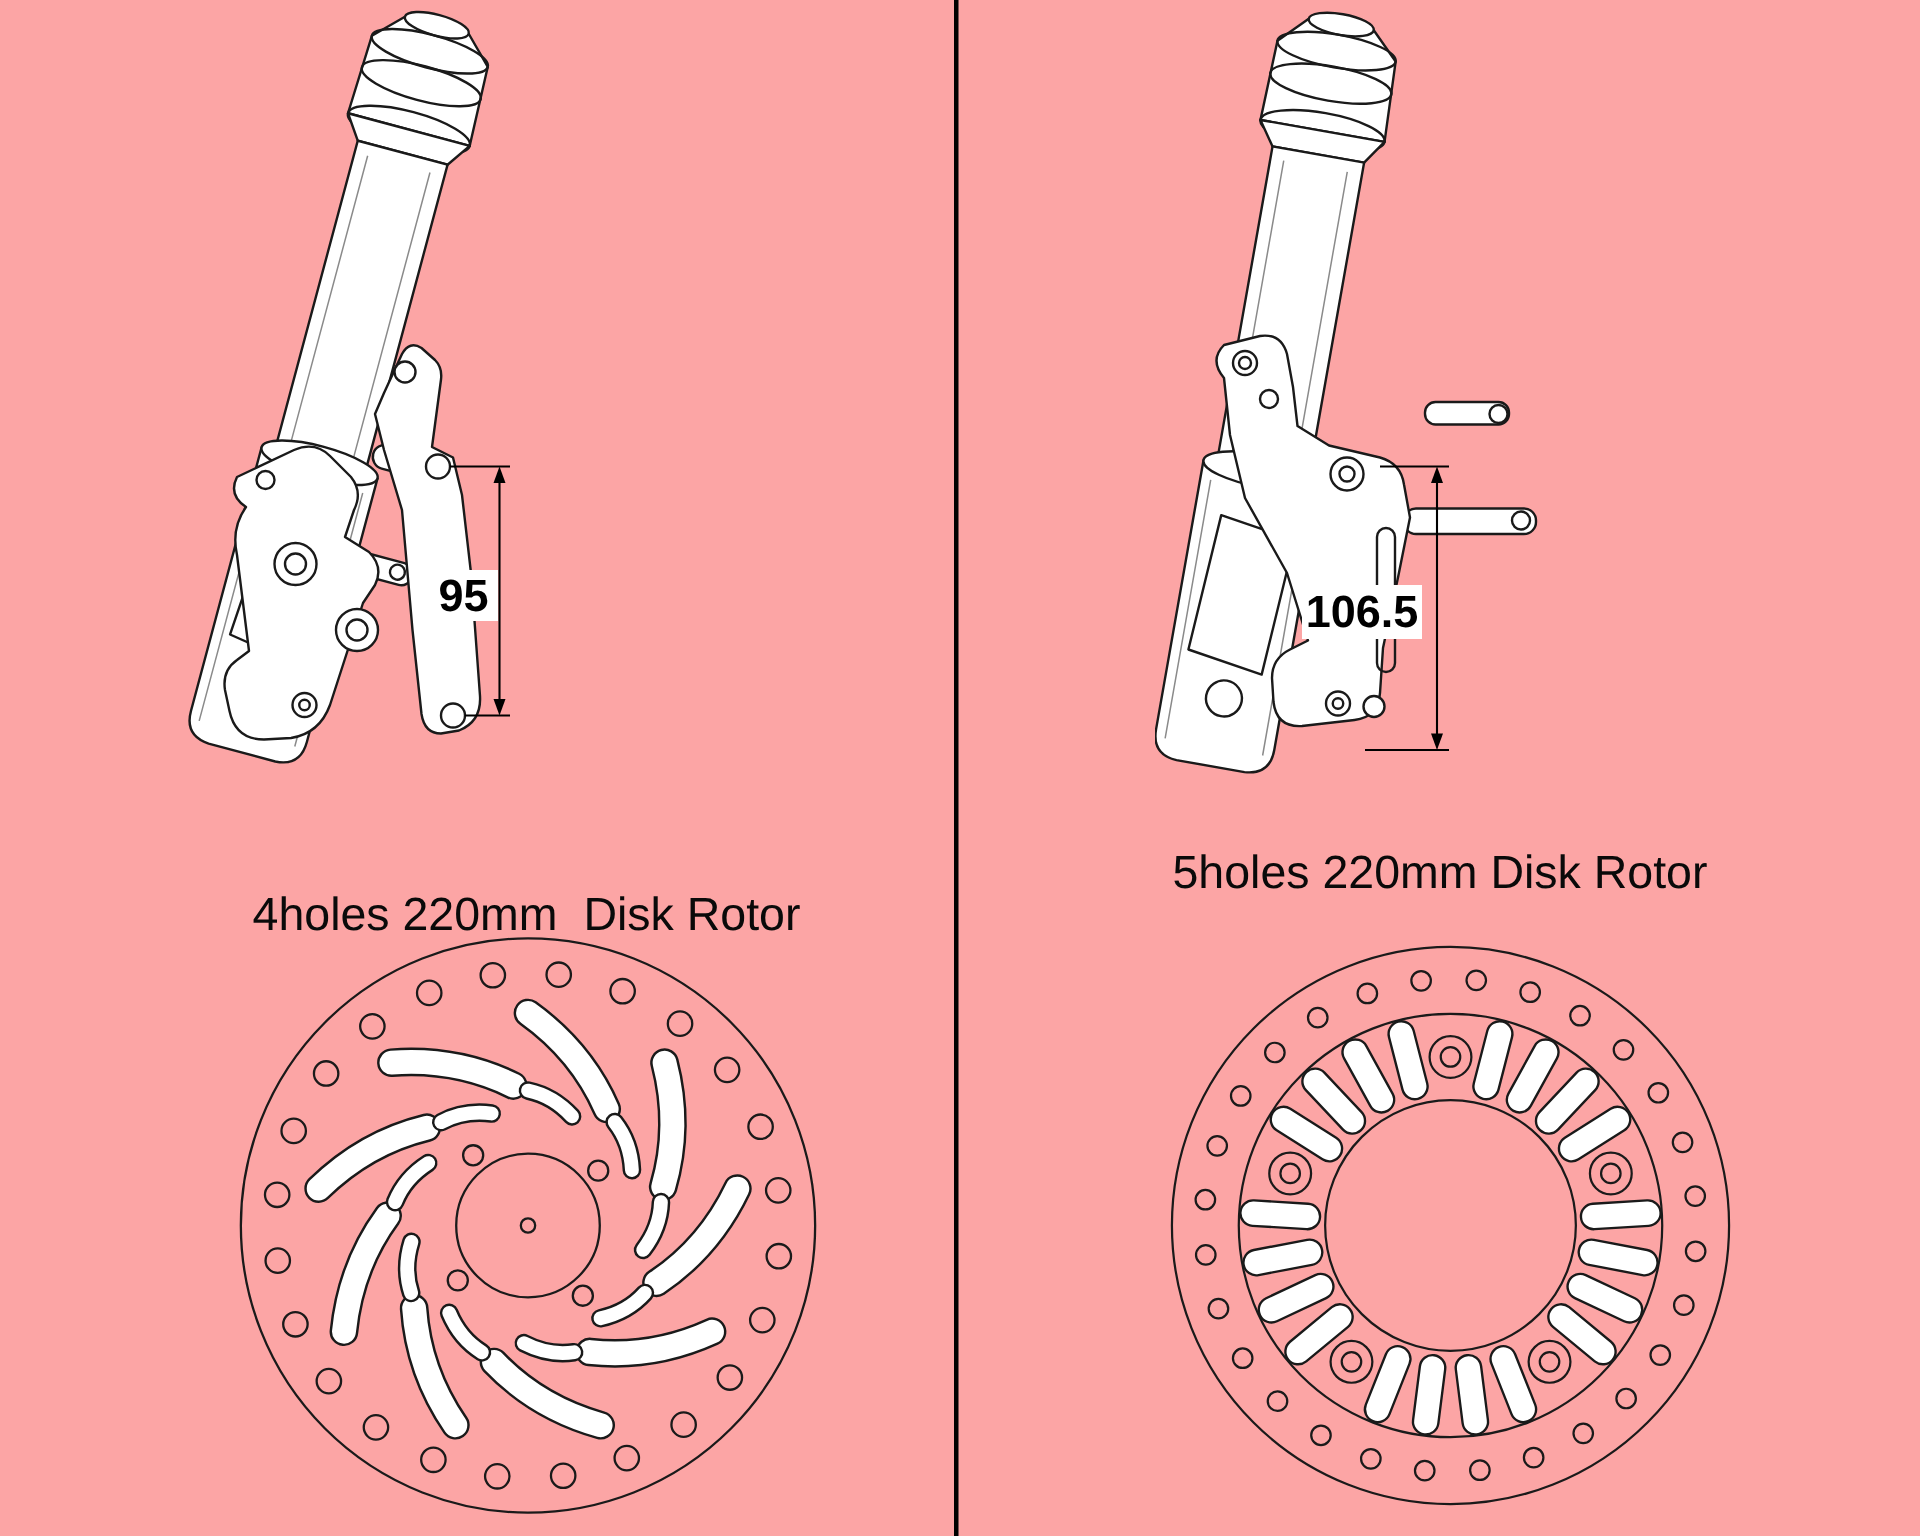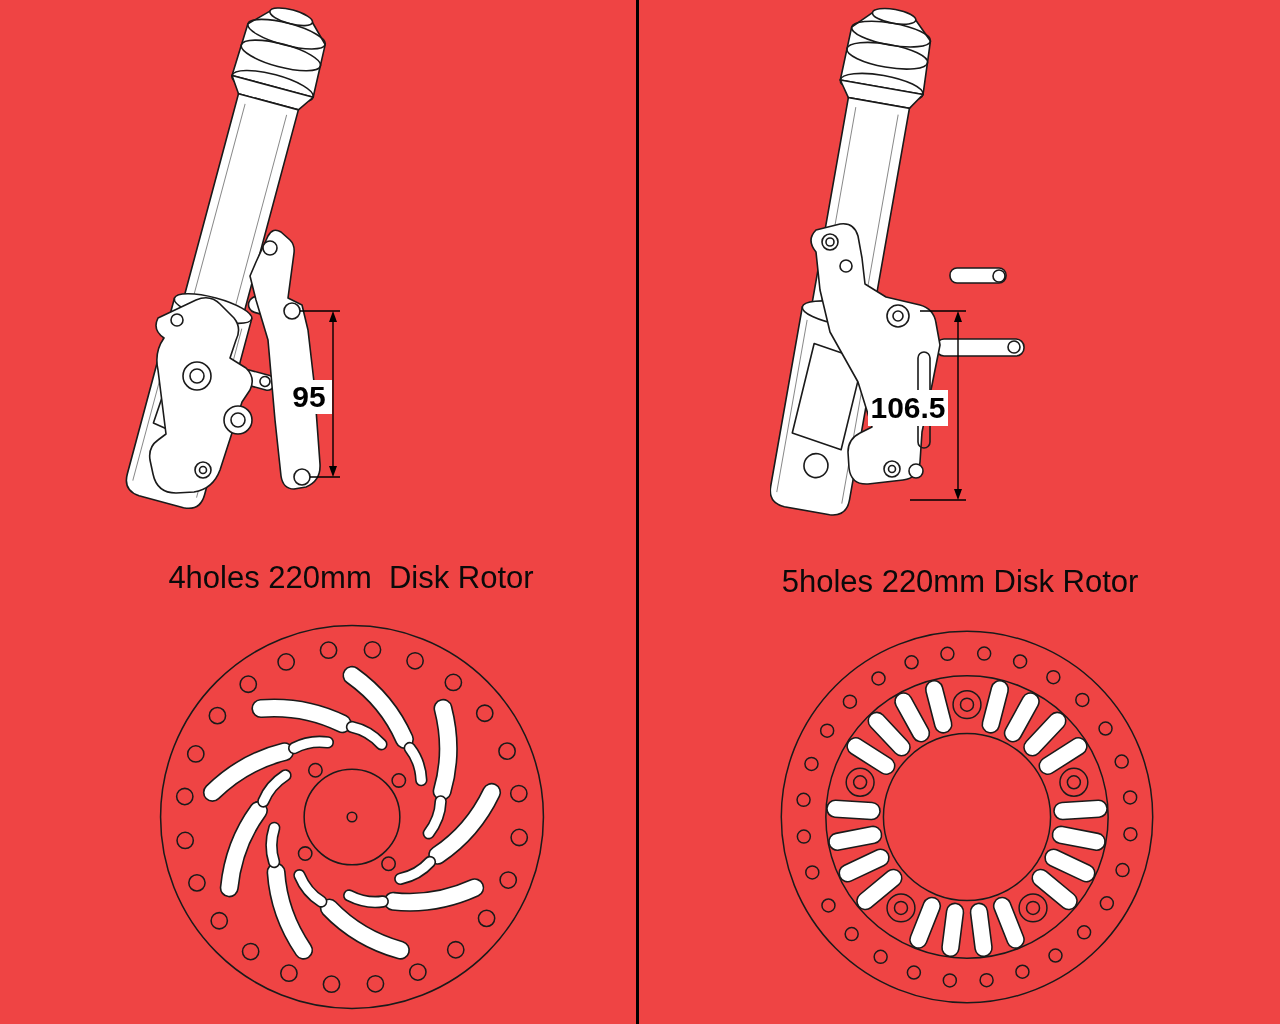--- a/index.html
+++ b/index.html
@@ -1,18 +1,18 @@
 <!DOCTYPE html>
 <html><head>
 <meta charset="utf-8">
 <style>
   *{box-sizing:border-box}
   html,body{margin:0;padding:0}
   body{width:1280px;height:1024px;background:#fff;font-family:"Liberation Sans",sans-serif;color:#000;overflow:hidden}
-  .page{position:relative;width:1280px;height:1024px;background:#ef4444}
+  .page{position:relative;width:1280px;height:1024px;background:#fca5a5}
   .divider{position:absolute;left:636px;top:0;width:3px;height:1024px;background:#000}
   .panel{position:absolute;top:0;height:1024px}
   .panel.left{left:0;width:636px}
   .panel.right{left:640px;width:640px}
   .art{position:absolute}
   .title{position:absolute;text-align:center;font-size:31px;color:#0a0a0a;white-space:pre}
   
   .ln{fill:#fff;stroke:#1a1a1a;stroke-width:1.6;stroke-linejoin:round}
   .open{fill:none;stroke:#1a1a1a;stroke-width:1.6;stroke-linejoin:round}
   .thin{fill:none;stroke:#8a8a8a;stroke-width:1}
@@ -74,21 +74,21 @@
 
       <g>
         <path class="dim" d="M200 311 L240 311 M210 477 L240 477 M233 319 L233 469"></path>
         <path class="dimhead" d="M233 311 L229 322 L237 322 Z"></path>
         <path class="dimhead" d="M233 477 L229 466 L237 466 Z"></path>
         <rect x="188" y="380" width="44" height="34" fill="#fff" stroke="none"></rect>
         <text class="dimtext" x="209" y="407" text-anchor="middle">95</text>
       </g>
     </svg>
 
-    <div class="title" style="left:0;top:560px;width:702px">4holes 220mm  Disk Rotor</div>
+    <div class="title" style="left:0;top:592px;width:702px">4holes 220mm  Disk Rotor</div>
 
     <svg class="art" style="left:151px;top:616px;width:402px;height:402px" viewBox="0 0 420 420">
       <g id="rotor-left">
           <circle cx="210" cy="210" r="200" class="open"></circle>
           <circle cx="231.4" cy="35.3" r="8.5" class="open"></circle>
           <circle cx="275.9" cy="46.8" r="8.5" class="open"></circle>
           <circle cx="315.9" cy="69.4" r="8.5" class="open"></circle>
           <circle cx="348.7" cy="101.6" r="8.5" class="open"></circle>
           <circle cx="372" cy="141.2" r="8.5" class="open"></circle>
           <circle cx="384.3" cy="185.5" r="8.5" class="open"></circle>

